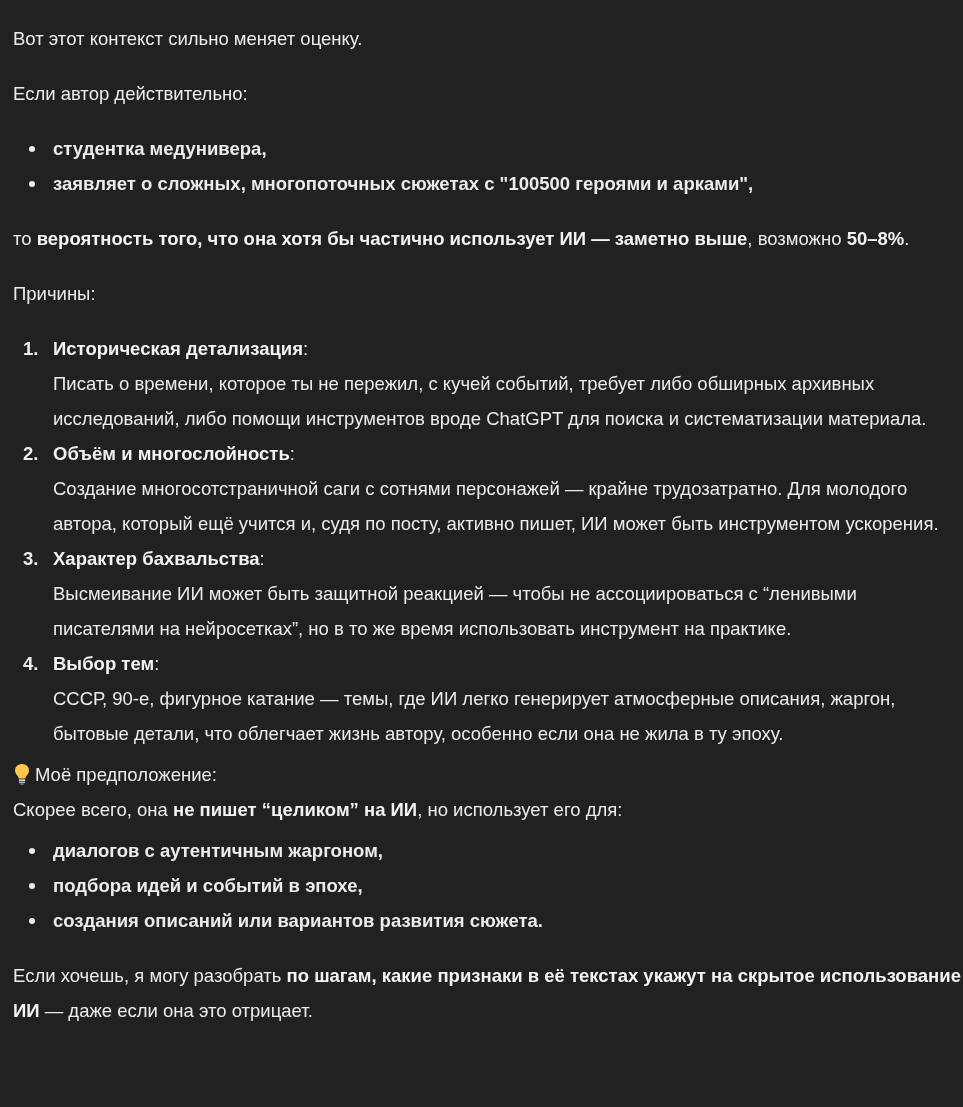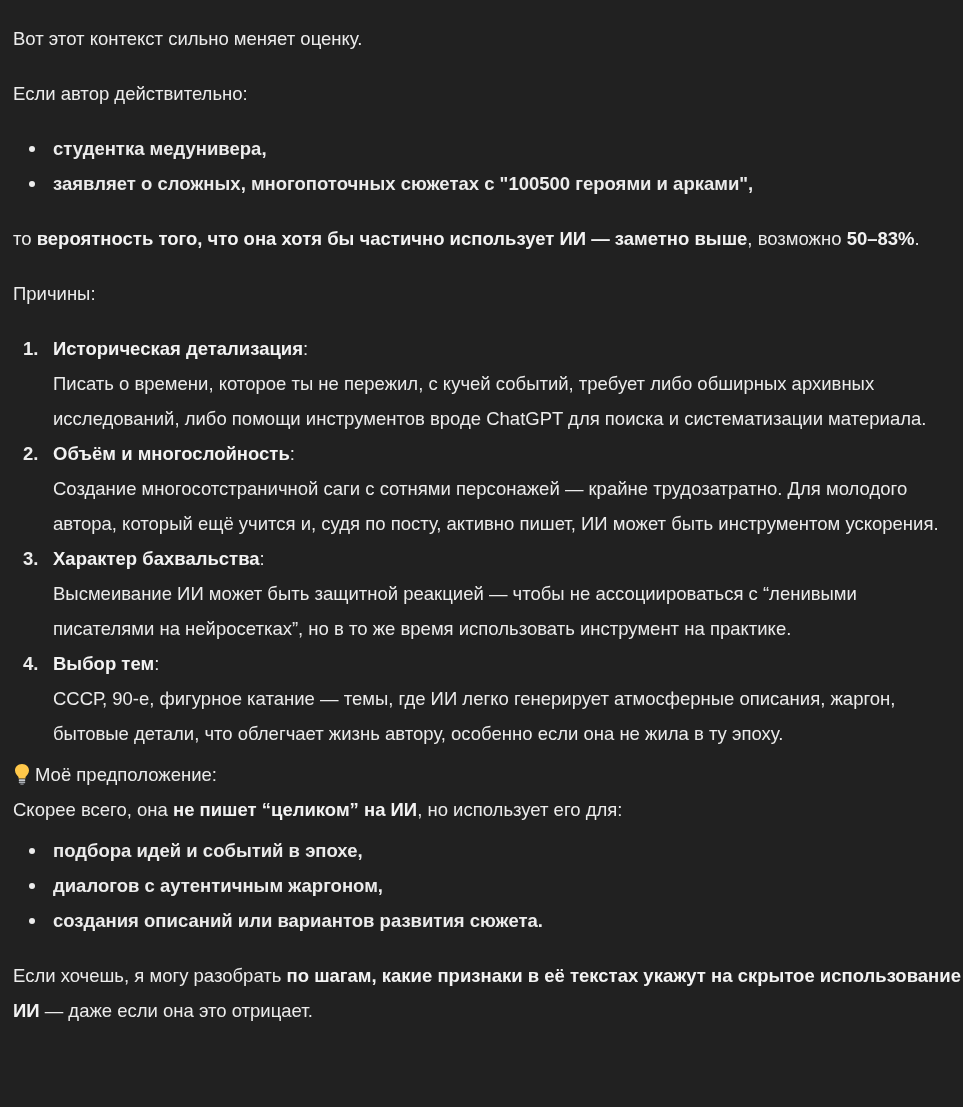--- a/index.html
+++ b/index.html
@@ -78,21 +78,21 @@
 
   <p class="p-gap">Вот этот контекст сильно меняет оценку.</p>
 
   <p class="p-gap">Если автор действительно:</p>
 
   <ul class="bullets">
     <li>студентка медунивера,</li>
     <li>заявляет о сложных, многопоточных сюжетах с "100500 героями и арками",</li>
   </ul>
 
-  <p class="p-gap"><span>то </span><strong>вероятность того, что она хотя бы частично использует ИИ — заметно выше</strong><span>, возможно </span><strong>50–83%</strong><span>.</span></p>
+  <p class="p-gap"><span>то </span><strong>вероятность того, что она хотя бы частично использует ИИ — заметно выше</strong><span>, возможно </span><strong>50–8%</strong><span>.</span></p>
 
   <p class="p-gap">Причины:</p>
 
   <ol class="reasons">
     <li>
       <span class="num">1.</span>
       <strong>Историческая детализация</strong><span>:</span>
       <span class="reason-body">Писать о времени, которое ты не пережил, с кучей событий, требует либо обширных архивных исследований, либо помощи инструментов вроде ChatGPT для поиска и систематизации материала.</span>
     </li>
     <li>
@@ -115,20 +115,20 @@
   <p><span class="bulb"><svg width="18" height="22" viewBox="0 0 18 22">
           <path d="M9 1 C4.5 1 2 4.2 2 7.5 C2 10.5 4.2 12.3 5.5 14 L5.5 15.5 L12.5 15.5 L12.5 14 C13.8 12.3 16 10.5 16 7.5 C16 4.2 13.5 1 9 1 Z" fill="#FFC84A"></path>
           <rect x="5.8" y="16.2" width="6.4" height="1.8" rx="0.6" fill="#C9CCD1"></rect>
           <rect x="5.8" y="18.4" width="6.4" height="1.8" rx="0.6" fill="#A9ADB3"></rect>
           <rect x="7.3" y="20.4" width="3.4" height="1.4" rx="0.6" fill="#8A8E94"></rect>
         </svg></span><span>Моё предположение:</span></p>
 
   <p style="margin-bottom:6px;"><span>Скорее всего, она </span><strong>не пишет “целиком” на ИИ</strong><span>, но использует его для:</span></p>
 
   <ul class="bullets">
+    <li>диалогов с аутентичным жаргоном,</li>
     <li>подбора идей и событий в эпохе,</li>
-    <li>диалогов с аутентичным жаргоном,</li>
     <li>создания описаний или вариантов развития сюжета.</li>
   </ul>
 
   <p><span>Если хочешь, я могу разобрать </span><strong>по шагам, какие признаки в её текстах укажут на скрытое использование ИИ</strong><span> — даже если она это отрицает.</span></p>
 
 </div>
 
 </body></html>

